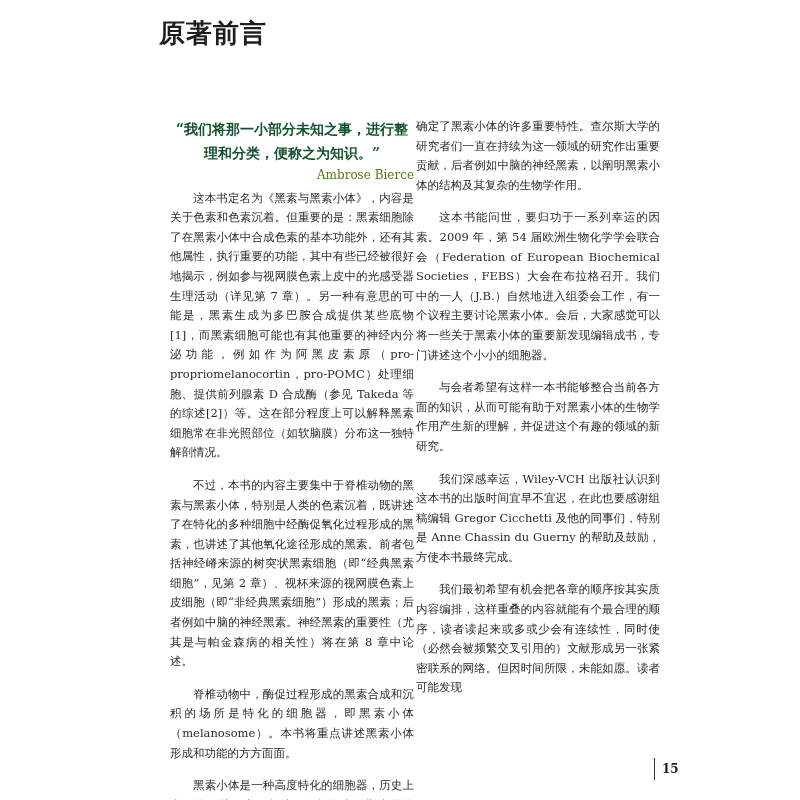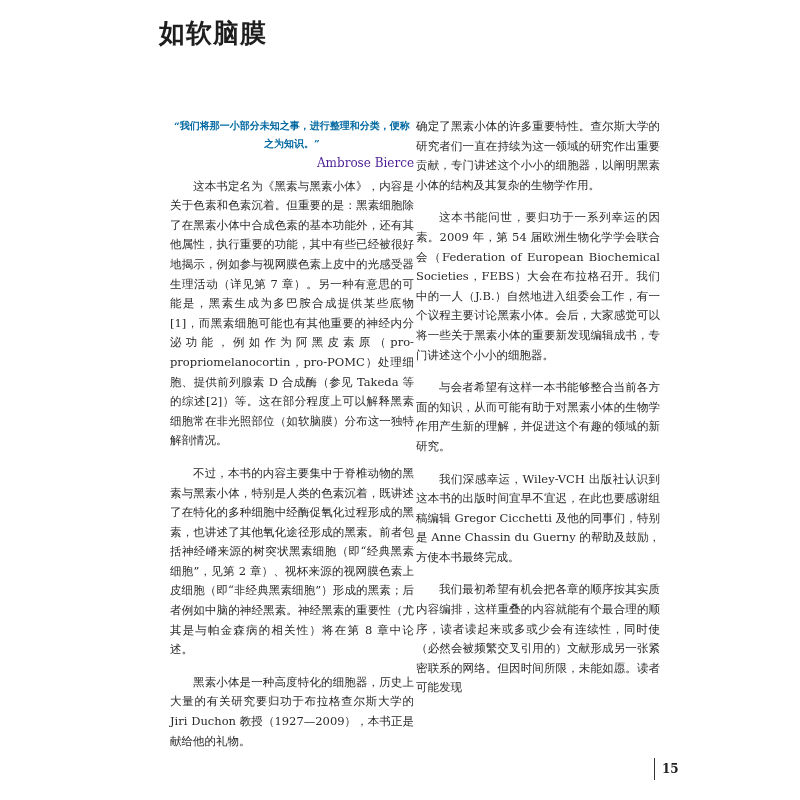--- a/index.html
+++ b/index.html
@@ -4,44 +4,45 @@
 <style>
   html, body { margin: 0; padding: 0; background: #ffffff; }
   body { width: 800px; height: 800px; position: relative; overflow: hidden;
          font-family: "DejaVu Serif", "Liberation Serif", serif; color: #2a2a2a; }
   .title { position: absolute; left: 159px; top: 16px; font-family: "DejaVu Sans", "Liberation Sans", sans-serif;
            font-size: 26px; font-weight: bold; color: #1e1e1e; letter-spacing: 1px; }
   .col { position: absolute; top: 117px; width: 244px; font-size: 11.5px; line-height: 19.6px;
          text-align: justify; }
   .col.left { left: 170px; }
   .col.right { left: 416px; top: 117px; }
-  .quote { font-weight: bold; font-size: 10px; text-align: center; line-height: 18px; color: #0369a1; }
-  .quote-author { text-align: right; font-size: 12px; margin-top: 1px; color: #4c1d95; }
+  .quote { font-weight: bold; font-size: 14px; text-align: center; line-height: 24px; color: #14532d; }
+  .quote-author { text-align: right; font-size: 12px; margin-top: 1px; color: #4d7c0f; }
   p { margin: 0 0 13px 0; text-indent: 2em; }
   p.first-quote-gap { margin-top: 3px; }
   p.cont { text-indent: 0; }
   .page-num { position: absolute; left: 662px; top: 762px; font-size: 12px; font-weight: bold; color: #222; }
   .page-rule { position: absolute; left: 654px; top: 758px; width: 1px; height: 22px; background: #333; }
 </style>
 </head>
 <body>
 
-<div class="title">如软脑膜</div>
+<div class="title">原著前言</div>
 
 <div class="col left">
   <div class="quote">“我们将那一小部分未知之事，进行整理和分类，便称之为知识。”</div>
   <div class="quote-author">Ambrose Bierce</div>
   <p class="first-quote-gap">这本书定名为《黑素与黑素小体》，内容是关于色素和色素沉着。但重要的是：黑素细胞除了在黑素小体中合成色素的基本功能外，还有其他属性，执行重要的功能，其中有些已经被很好地揭示，例如参与视网膜色素上皮中的光感受器生理活动（详见第 7 章）。另一种有意思的可能是，黑素生成为多巴胺合成提供某些底物[1]，而黑素细胞可能也有其他重要的神经内分泌功能，例如作为阿黑皮素原（pro-propriomelanocortin，pro-POMC）处理细胞、提供前列腺素 D 合成酶（参见 Takeda 等的综述[2]）等。这在部分程度上可以解释黑素细胞常在非光照部位（如软脑膜）分布这一独特解剖情况。</p>
   <p>不过，本书的内容主要集中于脊椎动物的黑素与黑素小体，特别是人类的色素沉着，既讲述了在特化的多种细胞中经酶促氧化过程形成的黑素，也讲述了其他氧化途径形成的黑素。前者包括神经嵴来源的树突状黑素细胞（即“经典黑素细胞”，见第 2 章）、视杯来源的视网膜色素上皮细胞（即“非经典黑素细胞”）形成的黑素；后者例如中脑的神经黑素。神经黑素的重要性（尤其是与帕金森病的相关性）将在第 8 章中论述。</p>
+  <p>脊椎动物中，酶促过程形成的黑素合成和沉积的场所是特化的细胞器，即黑素小体（melanosome）。本书将重点讲述黑素小体形成和功能的方方面面。</p>
   <p>黑素小体是一种高度特化的细胞器，历史上大量的有关研究要归功于布拉格查尔斯大学的 Jiri Duchon 教授（1927—2009），本书正是献给他的礼物。</p>
 
 </div>
 
 <div class="col right">
-  <p class="cont">确定了黑素小体的许多重要特性。查尔斯大学的研究者们一直在持续为这一领域的研究作出重要贡献，专门讲述这个小小的细胞器，以阐明黑素小体的结构及其复杂的生物学作用。</p>
+  <p class="cont">确定了黑素小体的许多重要特性。查尔斯大学的研究者们一直在持续为这一领域的研究作出重要贡献，后者例如中脑的神经黑素，以阐明黑素小体的结构及其复杂的生物学作用。</p>
   <p>这本书能问世，要归功于一系列幸运的因素。2009 年，第 54 届欧洲生物化学学会联合会（Federation of European Biochemical Societies，FEBS）大会在布拉格召开。我们中的一人（J.B.）自然地进入组委会工作，有一个议程主要讨论黑素小体。会后，大家感觉可以将一些关于黑素小体的重要新发现编辑成书，专门讲述这个小小的细胞器。</p>
   <p>与会者希望有这样一本书能够整合当前各方面的知识，从而可能有助于对黑素小体的生物学作用产生新的理解，并促进这个有趣的领域的新研究。</p>
   <p>我们深感幸运，Wiley-VCH 出版社认识到这本书的出版时间宜早不宜迟，在此也要感谢组稿编辑 Gregor Cicchetti 及他的同事们，特别是 Anne Chassin du Guerny 的帮助及鼓励，方使本书最终完成。</p>
   <p>我们最初希望有机会把各章的顺序按其实质内容编排，这样重叠的内容就能有个最合理的顺序，读者读起来或多或少会有连续性，同时使（必然会被频繁交叉引用的）文献形成另一张紧密联系的网络。但因时间所限，未能如愿。读者可能发现</p>
 </div>
 
 <div class="page-rule"></div>
 <div class="page-num">15</div>
 
 </body></html>

